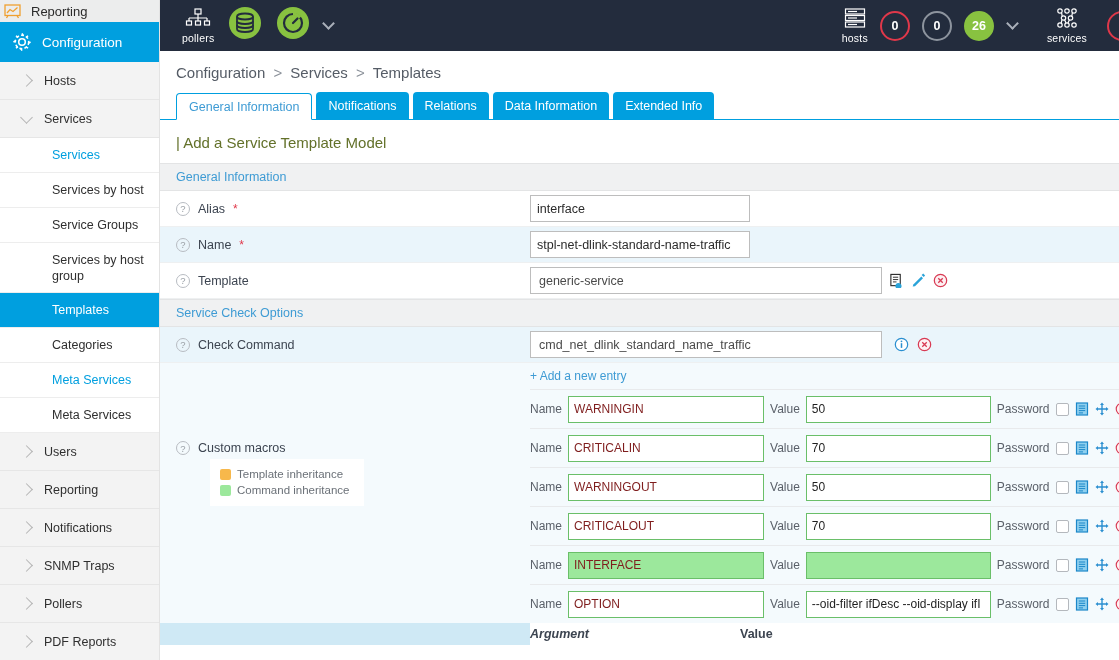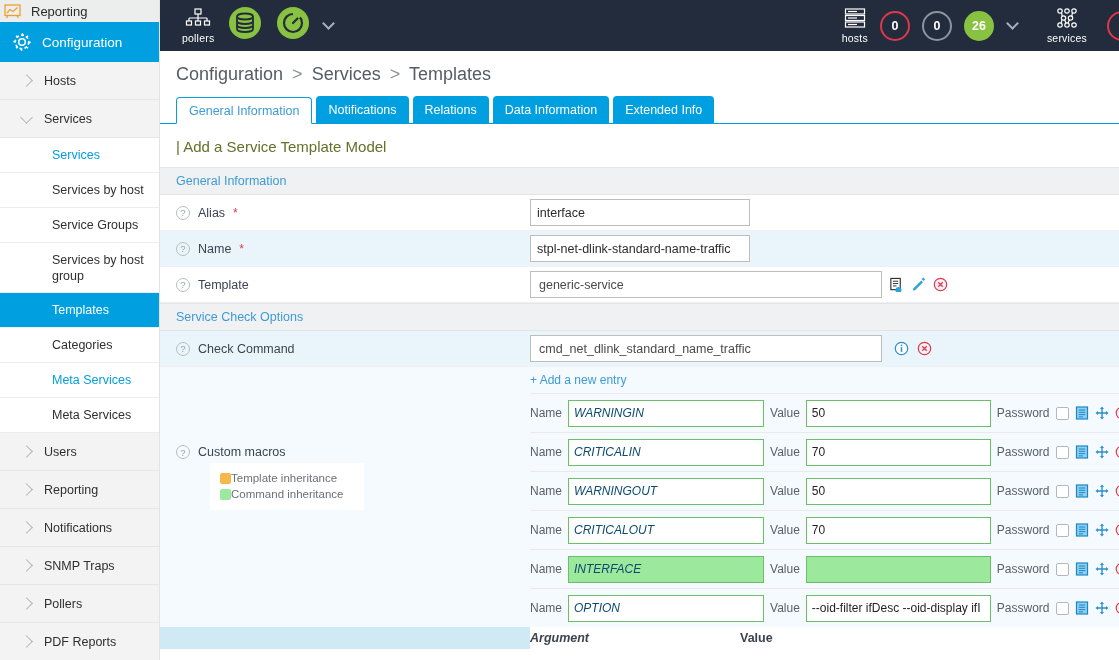--- a/index.html
+++ b/index.html
@@ -108,21 +108,21 @@
 
   
   #content {
     position: absolute; left: 160px; top: 51px;
     width: 959px; height: 609px;
     background: #ffffff;
     overflow: hidden;
   }
   .breadcrumb {
     padding: 13px 0 11px 16px;
-    font-size: 18px;
+    font-size: 15px;
     color: #555c66;
   }
   .breadcrumb .sep { color: #8a9099; padding: 0 4px; }
 
   .tabs {
     display: flex; align-items: flex-end;
     padding-left: 16px;
     height: 28px;
     border-bottom: 1px solid #009fdf;
   }
@@ -225,22 +225,22 @@
     border-top: 1px solid #e8eaec;
     font-size: 12px;
     color: #4a5059;
     gap: 6px;
   }
   .macro-row:first-child { border-top: 1px solid #e8eaec; }
   .macro-row .mlbl { color: #5a6069; font-size: 12px; }
   .macro-row input.mname {
     width: 196px; height: 27px;
     border: 1px solid #6abf69; background: #fff;
-    font-size: 12px; padding: 0 5px; color: #0c4a6e;
-    font-family: "Liberation Sans", sans-serif; outline: none; font-style: italic;
+    font-size: 12px; padding: 0 5px; color: #7f1d1d;
+    font-family: "Liberation Sans", sans-serif; outline: none;
   }
   .macro-row input.mval {
     width: 185px; height: 27px;
     border: 1px solid #6abf69; background: #fff;
     font-size: 12px; padding: 0 5px; color: #1f1f1f;
     font-family: "Liberation Sans", sans-serif; outline: none;
   }
   .macro-row input.hl { background: #9ce89c; }
   .cbx {
     width: 13px; height: 13px;
@@ -249,21 +249,21 @@
   }
   .mini { line-height: 0; display: inline-flex; }
 
   .legendbox {
     background: #ffffff;
     padding: 7px 10px 8px 10px;
     margin: 4px 0 0 34px;
     display: inline-block;
     width: 154px;
   }
-  .legendrow { display:flex; align-items:center; font-size: 11.5px; color:#6b7178; line-height: 16px; }
+  .legendrow { display:flex; align-items:center; gap:6px; font-size: 11.5px; color:#6b7178; line-height: 16px; }
   .sw { width: 11px; height: 11px; border-radius: 2px; flex:0 0 auto; }
 
   .argrow {
     display: flex;
     height: 22px;
     background: #cfe9f5;
     align-items: flex-end;
   }
   .argrow .argspace { width: 370px; flex: 0 0 370px; }
   .argrow .argcell {

